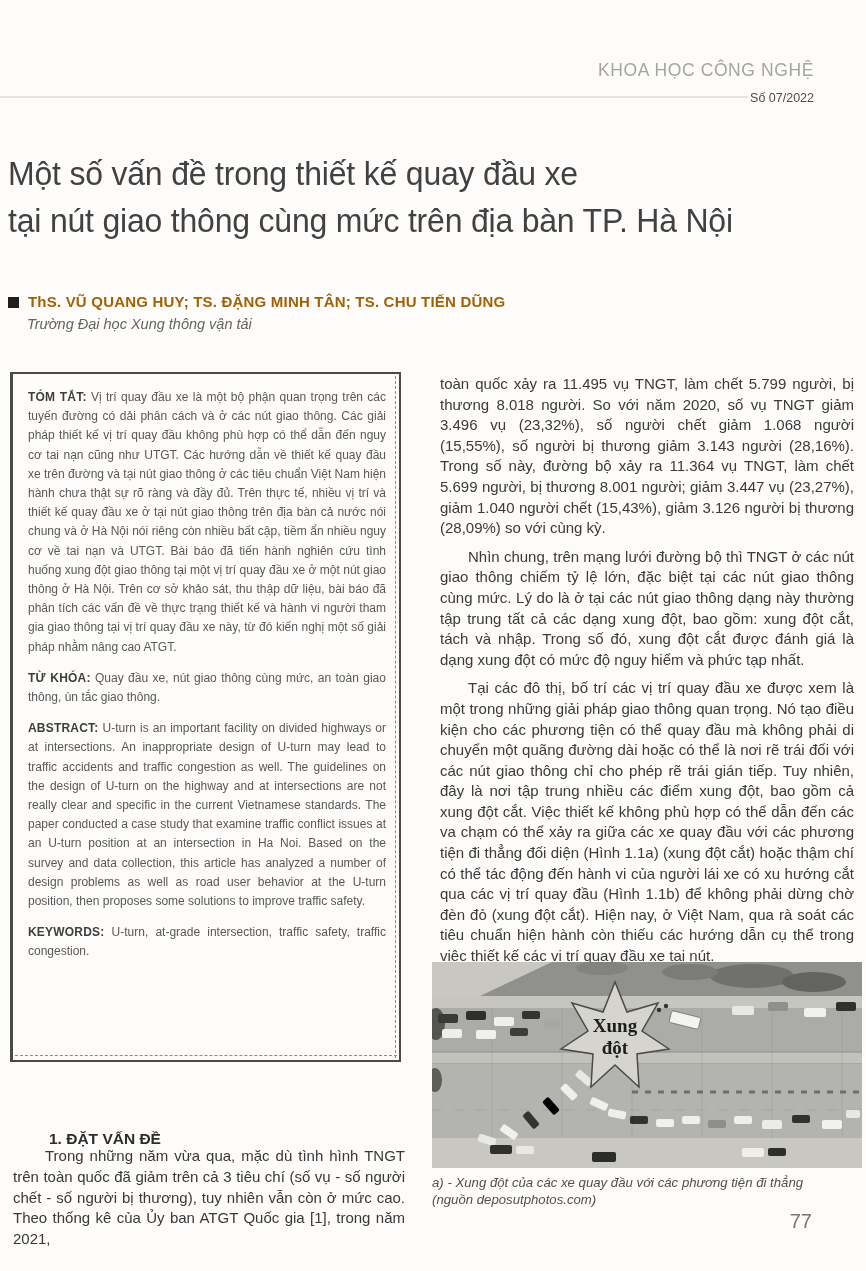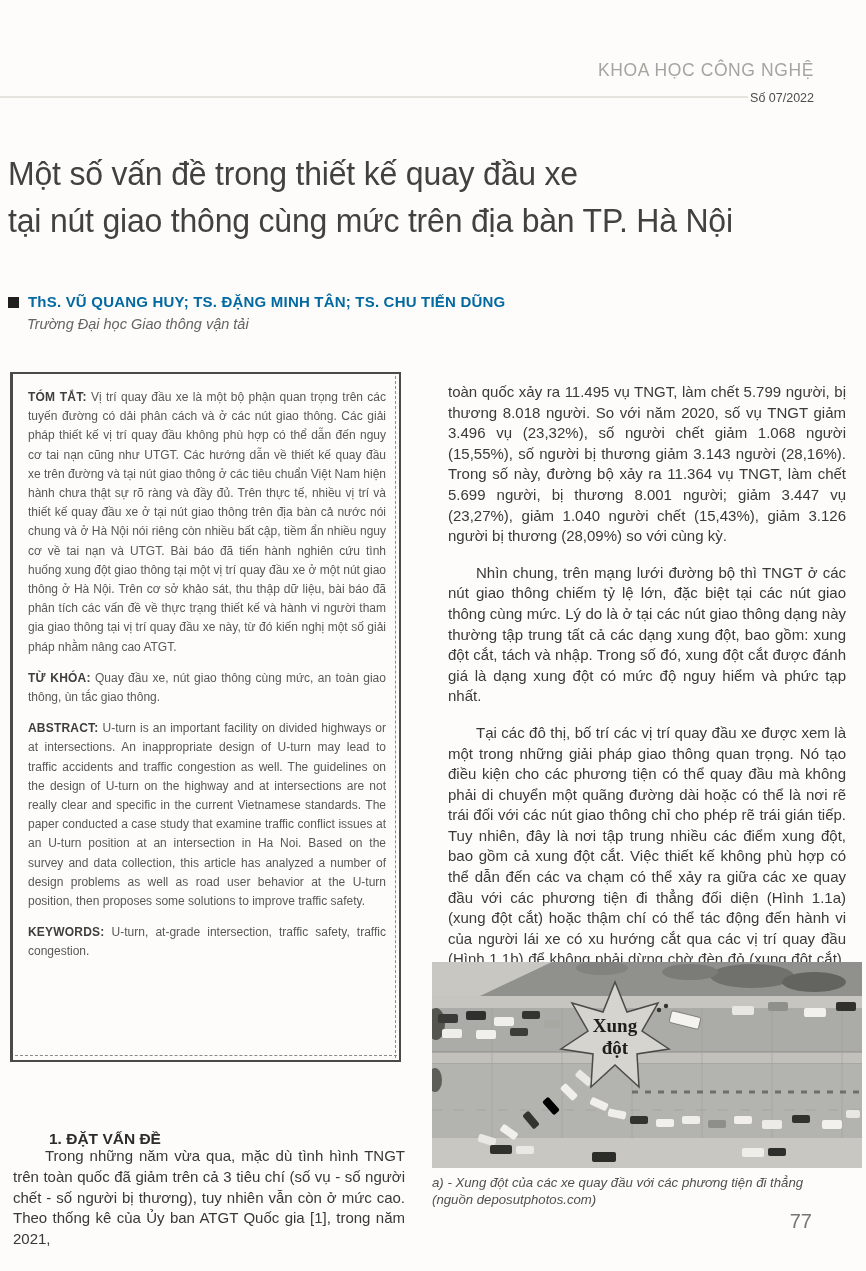--- a/index.html
+++ b/index.html
@@ -23,21 +23,21 @@
   }
   
   .article-title{
     position:absolute;top:150px;left:8px;width:850px;margin:0;
     font-size:34px;line-height:47px;font-weight:500;color:#414141;
     letter-spacing:-.2px;transform:scaleX(.94);transform-origin:left top;
   }
   
   .authors-row{
     position:absolute;top:293px;left:8px;width:720px;
-    font-size:15px;font-weight:700;color:#0369a1;letter-spacing:.2px;
+    font-size:15px;font-weight:700;color:#a16207;letter-spacing:.2px;
   }
   .author-bullet{
     display:inline-block;width:11px;height:11px;background:#1f1f1f;
     margin-right:9px;vertical-align:-1px;
   }
   .affiliation{
     position:absolute;top:316px;left:27px;
     font-size:14.5px;font-style:italic;color:#646464;
   }
   
@@ -66,21 +66,21 @@
   .intro-para{
     position:absolute;top:1146px;left:13px;width:392px;margin:0;
     font-size:15px;line-height:20.8px;text-align:justify;text-indent:32px;
     color:#383838;
   }
   
   .col-right{
     position:absolute;top:366px;left:432px;width:430px;
     font-size:15px;line-height:20.6px;text-align:justify;color:#3a3a3a;
   }
-  .col-right p{margin:16px;}
+  .col-right p{margin:8px;}
   .col-right p.indent{text-indent:28px;}
   
   .figure{
     position:absolute;top:962px;left:432px;width:430px;margin:0;
   }
   .figure svg{display:block;}
   .figure-caption{
     margin-top:6px;font-style:italic;
     font-size:13.2px;line-height:17px;color:#4f4f4f;
   }
@@ -98,21 +98,21 @@
 
 <div class="page">
 
   <div class="journal-name">KHOA HỌC CÔNG NGHỆ</div>
   <div class="issue-number">Số 07/2022</div>
   <div class="header-rule"></div>
 
   <h1 class="article-title"><span>Một số vấn đề trong thiết kế quay đầu xe</span><br><span>tại nút giao thông cùng mức trên địa bàn TP. Hà Nội</span></h1>
 
   <div class="authors-row"><span class="author-bullet"></span><span>ThS. VŨ QUANG HUY; TS. ĐẶNG MINH TÂN; TS. CHU TIẾN DŨNG</span></div>
-  <div class="affiliation">Trường Đại học Giao thông vận tải</div>
+  <div class="affiliation">Trường Đại học Xung thông vận tải</div>
 
   <aside class="abstract-box">
     <p><b>TÓM TẮT:</b> <span>Vị trí quay đầu xe là một bộ phận quan trọng trên các tuyến đường có dải phân cách và ở các nút giao thông. Các giải pháp thiết kế vị trí quay đầu không phù hợp có thể dẫn đến nguy cơ tai nạn cũng như UTGT. Các hướng dẫn về thiết kế quay đầu xe trên đường và tại nút giao thông ở các tiêu chuẩn Việt Nam hiện hành chưa thật sự rõ ràng và đầy đủ. Trên thực tế, nhiều vị trí và thiết kế quay đầu xe ở tại nút giao thông trên địa bàn cả nước nói chung và ở Hà Nội nói riêng còn nhiều bất cập, tiềm ẩn nhiều nguy cơ về tai nạn và UTGT. Bài báo đã tiến hành nghiên cứu tình huống xung đột giao thông tại một vị trí quay đầu xe ở một nút giao thông ở Hà Nội. Trên cơ sở khảo sát, thu thập dữ liệu, bài báo đã phân tích các vấn đề về thực trạng thiết kế và hành vi người tham gia giao thông tại vị trí quay đầu xe này, từ đó kiến nghị một số giải pháp nhằm nâng cao ATGT.</span></p>
     <p><b>TỪ KHÓA:</b> <span>Quay đầu xe, nút giao thông cùng mức, an toàn giao thông, ùn tắc giao thông.</span></p>
     <p><b>ABSTRACT:</b> <span>U-turn is an important facility on divided highways or at intersections. An inappropriate design of U-turn may lead to traffic accidents and traffic congestion as well. The guidelines on the design of U-turn on the highway and at intersections are not really clear and specific in the current Vietnamese standards. The paper conducted a case study that examine traffic conflict issues at an U-turn position at an intersection in Ha Noi. Based on the survey and data collection, this article has analyzed a number of design problems as well as road user behavior at the U-turn position, then proposes some solutions to improve traffic safety.</span></p>
     <p><b>KEYWORDS:</b> <span>U-turn, at-grade intersection, traffic safety, traffic congestion.</span></p>
   </aside>
 
   <h2 class="intro-heading">1. ĐẶT VẤN ĐỀ</h2>
   <p class="intro-para">Trong những năm vừa qua, mặc dù tình hình TNGT trên toàn quốc đã giảm trên cả 3 tiêu chí (số vụ - số người chết - số người bị thương), tuy nhiên vẫn còn ở mức cao. Theo thống kê của Ủy ban ATGT Quốc gia [1], trong năm 2021,</p>

